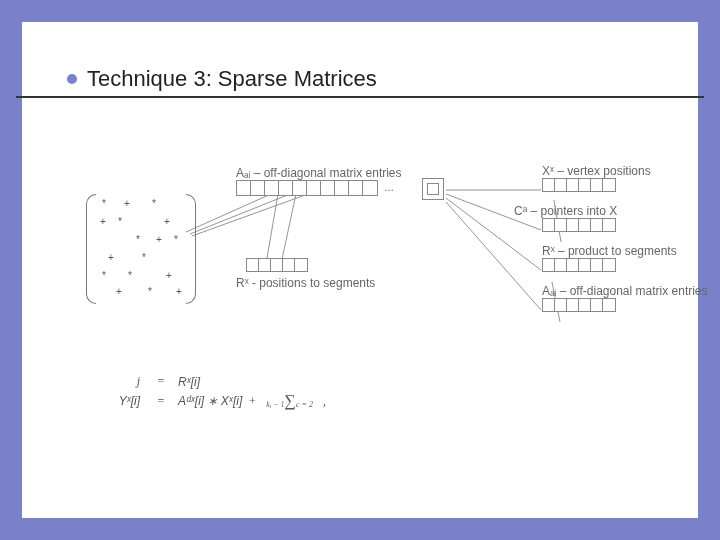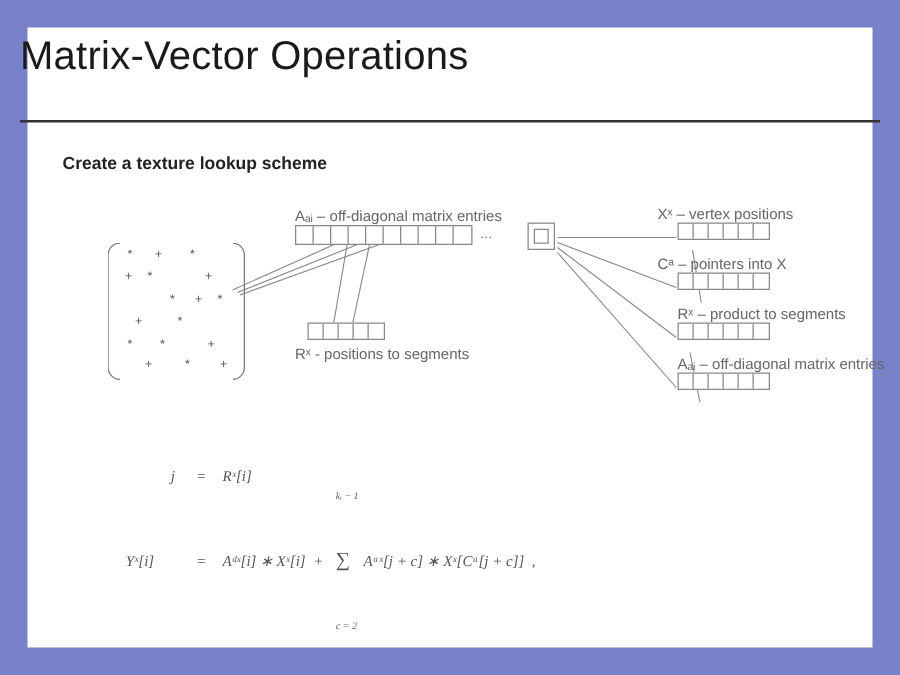--- a/index.html
+++ b/index.html
@@ -105,40 +105,42 @@
     font-family: "Times New Roman", Georgia, serif;
     color: #555;
     font-size: 13px;
   }
   .formula-block .lead { margin-bottom: 8px; }
   .eqrow { display: flex; align-items: center; margin-top: 4px; font-size: 12px; }
   .eqlhs { width: 56px; text-align: right; margin-right: 14px; font-style: italic; }
   .eqeq  { width: 14px; text-align: center; margin-right: 10px; }
   .eqrhs { display: flex; align-items: center; font-style: italic; }
 
-  .scr { font-family: Liberation Serif, serif; font-style: italic; text-align: center; }
+  .scr { font-family: Liberation Sans, sans-serif; font-style: italic; }
 
   .sigma {
-    display: inline-flex; flex-direction: column; align-items: flex-start;
-    margin: 0 4px; line-height: 1; gap: 40px;
+    display: inline-flex; align-items: flex-end;
+    margin: 0 4px; line-height: 1;
   }
   .sigma .top, .sigma .bot { font-size: 8px; font-style: italic; color: #666; }
   .sigma .sym { font-size: 16px; font-style: normal; }
 </style>
 </head>
 <body>
 
 <div class="slide">
 
-  <div class="title">Matrix-Vector Operations</div>
-
+
+  <div class="subtitle-row">
+    <span class="bullet-dot"></span>
+    <span class="subtitle">Technique 3: Sparse Matrices</span>
+  </div>
 
   <div class="hr"></div>
 
-  <div class="desc">Create a texture lookup scheme</div>
 
   <div class="diagram">
 
     <svg class="arrows" viewBox="0 0 560 190">
 
       <line x1="100" y1="60" x2="185" y2="22"></line>
       <line x1="104" y1="62" x2="204" y2="22"></line>
       <line x1="106" y1="64" x2="222" y2="22"></line>
 
       <line x1="192" y1="22" x2="180" y2="92"></line>
@@ -198,31 +200,31 @@
         <div class="cell"></div>
         <div class="cell"></div>
         <div class="cell"></div>
     </div>
     <div class="lbl" style="left:150px;top:104px">Rˣ - positions to segments</div>
 
     <div class="boxed" style="left:336px;top:6px">
         <div class="inner"></div>
       </div>
 
-    <div class="lbl" style="left:440px;top:-8px">Xˣ – vertex positions</div>
+    <div class="lbl" style="left:456px;top:-8px">Xˣ – vertex positions</div>
     <div class="strip small" style="left:456px;top:6px">
       <div class="cell"></div>
         <div class="cell"></div>
         <div class="cell"></div>
         <div class="cell"></div>
         <div class="cell"></div>
         <div class="cell"></div>
     </div>
 
-    <div class="lbl" style="left:440px;top:32px">Cᵃ – pointers into X</div>
+    <div class="lbl" style="left:428px;top:32px">Cᵃ – pointers into X</div>
     <div class="strip small" style="left:456px;top:46px">
       <div class="cell"></div>
         <div class="cell"></div>
         <div class="cell"></div>
         <div class="cell"></div>
         <div class="cell"></div>
         <div class="cell"></div>
     </div>
 
     <div class="lbl" style="left:456px;top:72px">Rˣ – product to segments</div>
@@ -260,19 +262,18 @@
       <span class="eqlhs scr">Yˣ[i]</span>
       <span class="eqeq">=</span>
       <span class="eqrhs">
         <span class="scr">Aᵈˣ[i] ∗ Xˣ[i]</span>
         <span style="margin:0 6px">+</span>
         <span class="sigma">
           <span class="top">kᵢ − 1</span>
           <span class="sym">∑</span>
           <span class="bot">c = 2</span>
         </span>
-        <span class="scr">Aᵃˣ[j + c] ∗ Xˣ[Cᵃ[j + c]]</span>
         <span style="margin-left:6px">,</span>
       </span>
     </div>
   </div>
 
 </div>
 
 </body></html>

